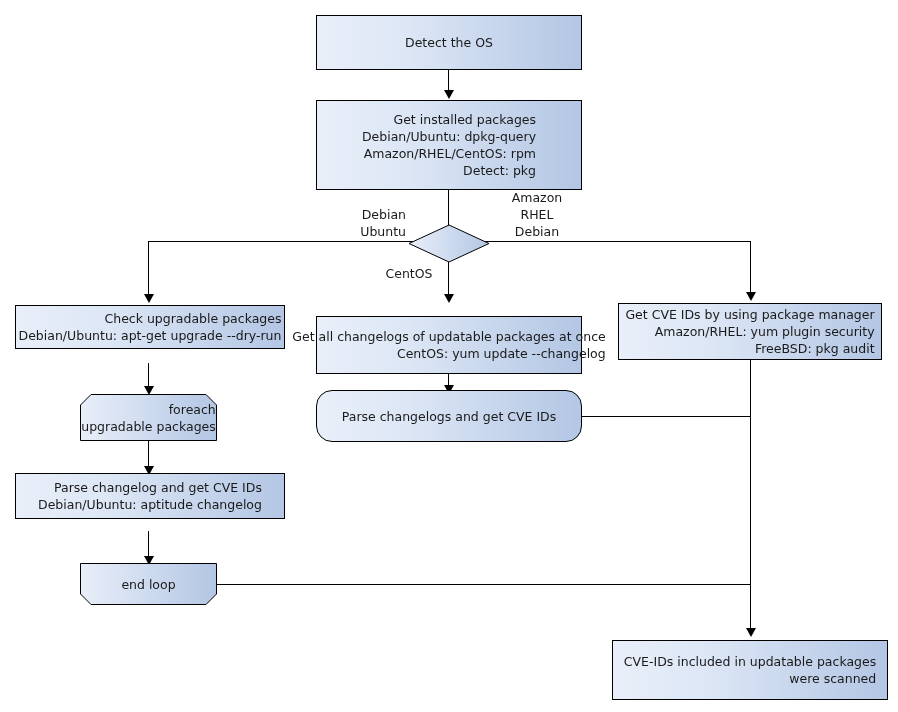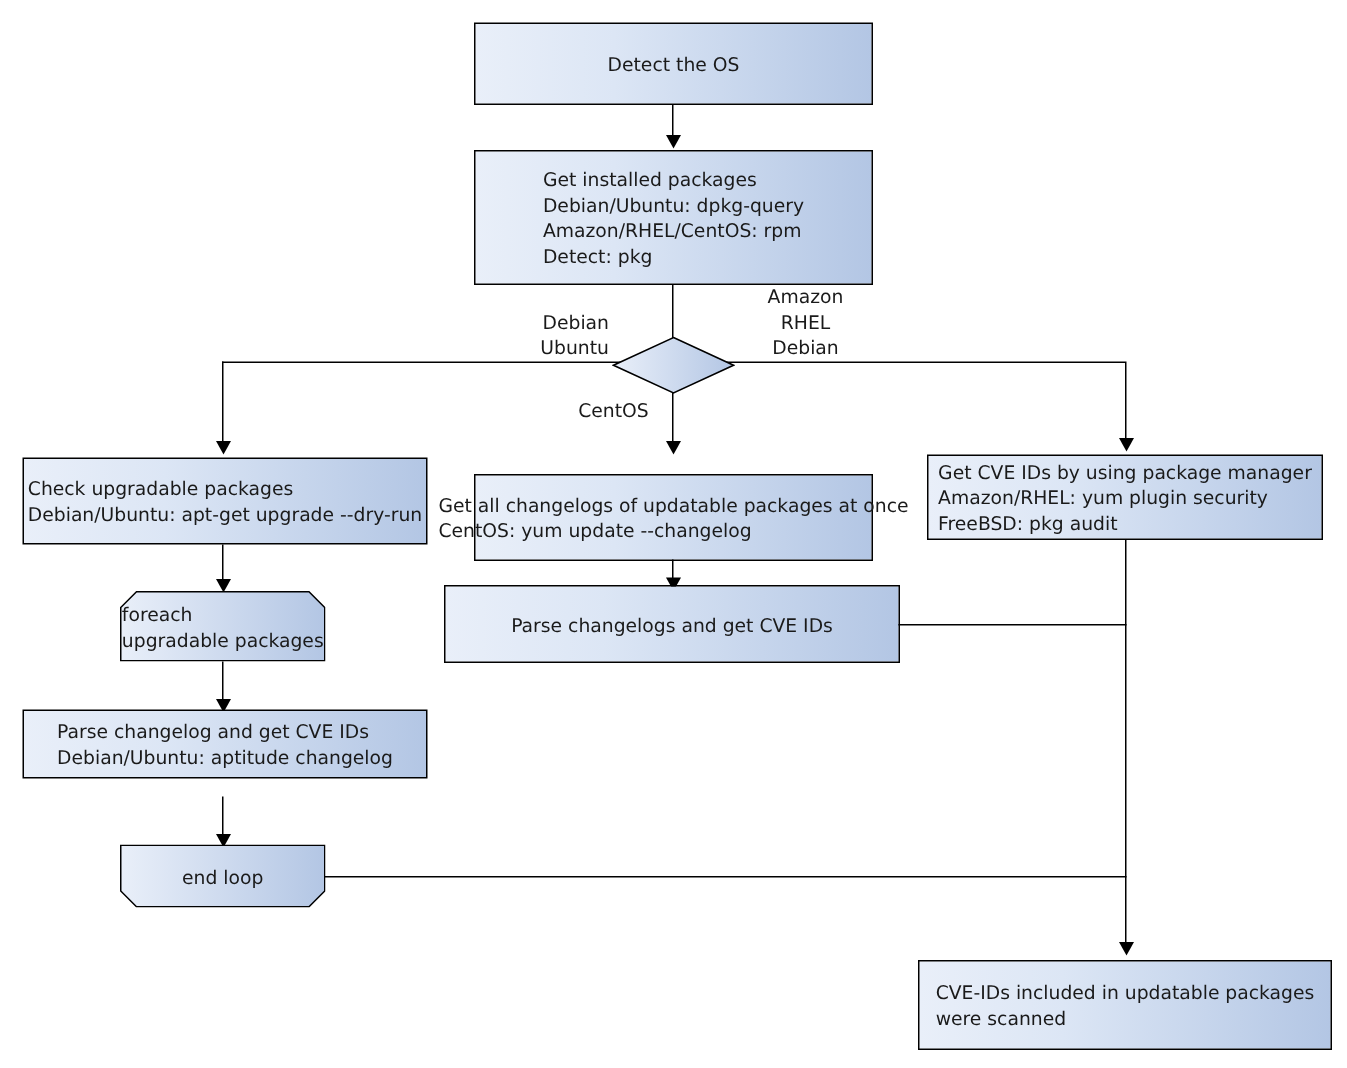--- a/index.html
+++ b/index.html
@@ -17,21 +17,21 @@
     background: #ffffff;
     overflow: hidden;
   }
   
   .node {
     position: absolute;
     box-sizing: border-box;
     display: flex;
     align-items: center;
     justify-content: center;
-    text-align: left;
+    text-align: right;
     font-size: 12.5px;
     line-height: 17px;
     color: #1a1a1a;
     white-space: nowrap;
   }
   .box {
     border: 1px solid #000000;
     background: linear-gradient(to right, #e9eff9 0%, #dce6f5 35%, #c6d5ec 70%, #b3c6e4 100%);
   }
   .node .label {
@@ -154,21 +154,21 @@
   <div class="edge-label" style="left:494px; top:189px; width:86px; text-align:center;">
     <span>Amazon</span><br>
     <span>RHEL</span><br>
     <span>Debian</span>
   </div>
 
   <div class="edge-label" style="left:378px; top:265px; width:62px; text-align:center;">
     <span>CentOS</span>
   </div>
 
-  <div class="node box" style="left:15px; top:305px; width:270px; height:58px;">
+  <div class="node box" style="left:15px; top:305px; width:270px; height:44px;">
     <span class="label">
       <span>Check upgradable packages</span><br>
       <span>Debian/Ubuntu: apt-get upgrade --dry-run</span>
     </span>
   </div>
 
   <div class="node box" style="left:316px; top:304px; width:266px; height:58px;margin-top:12px;">
     <span class="label">
       <span>Get all changelogs of updatable packages at once</span><br>
       <span>CentOS: yum update --changelog</span>
@@ -192,21 +192,21 @@
         </linearGradient>
       </defs>
       <polygon points="11,0.5 126,0.5 136.5,11 136.5,46.5 0.5,46.5 0.5,11" fill="url(#gradLoopStart)" stroke="#000000" stroke-width="1"></polygon>
     </svg>
     <span class="label">
       <span>foreach</span><br>
       <span>upgradable  packages</span>
     </span>
   </div>
 
-  <div class="node box" style="left:296px; top:390px; width:304px; height:52px;">
+  <div class="node box" style="left:316px; top:390px; width:266px; height:52px;border-radius:16px;">
     <span class="label">Parse changelogs and get CVE IDs</span>
   </div>
 
   <div class="node box" style="left:15px; top:473px; width:270px; height:46px;">
     <span class="label">
       <span>Parse changelog and get  CVE IDs</span><br>
       <span>Debian/Ubuntu: aptitude changelog</span>
     </span>
   </div>
 

